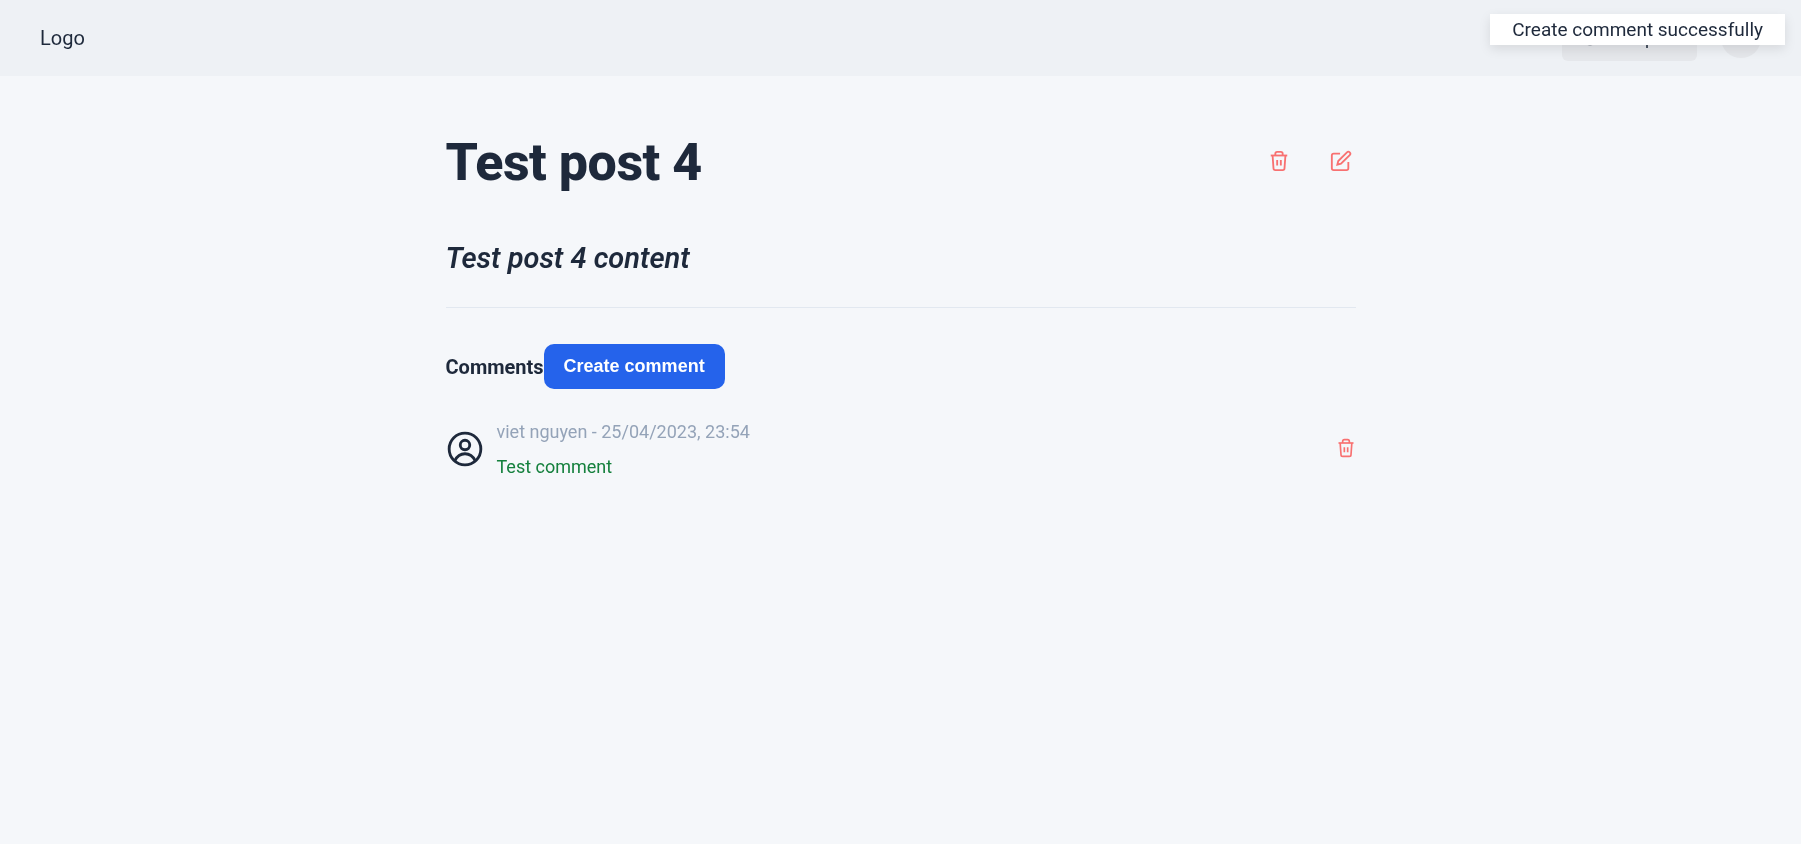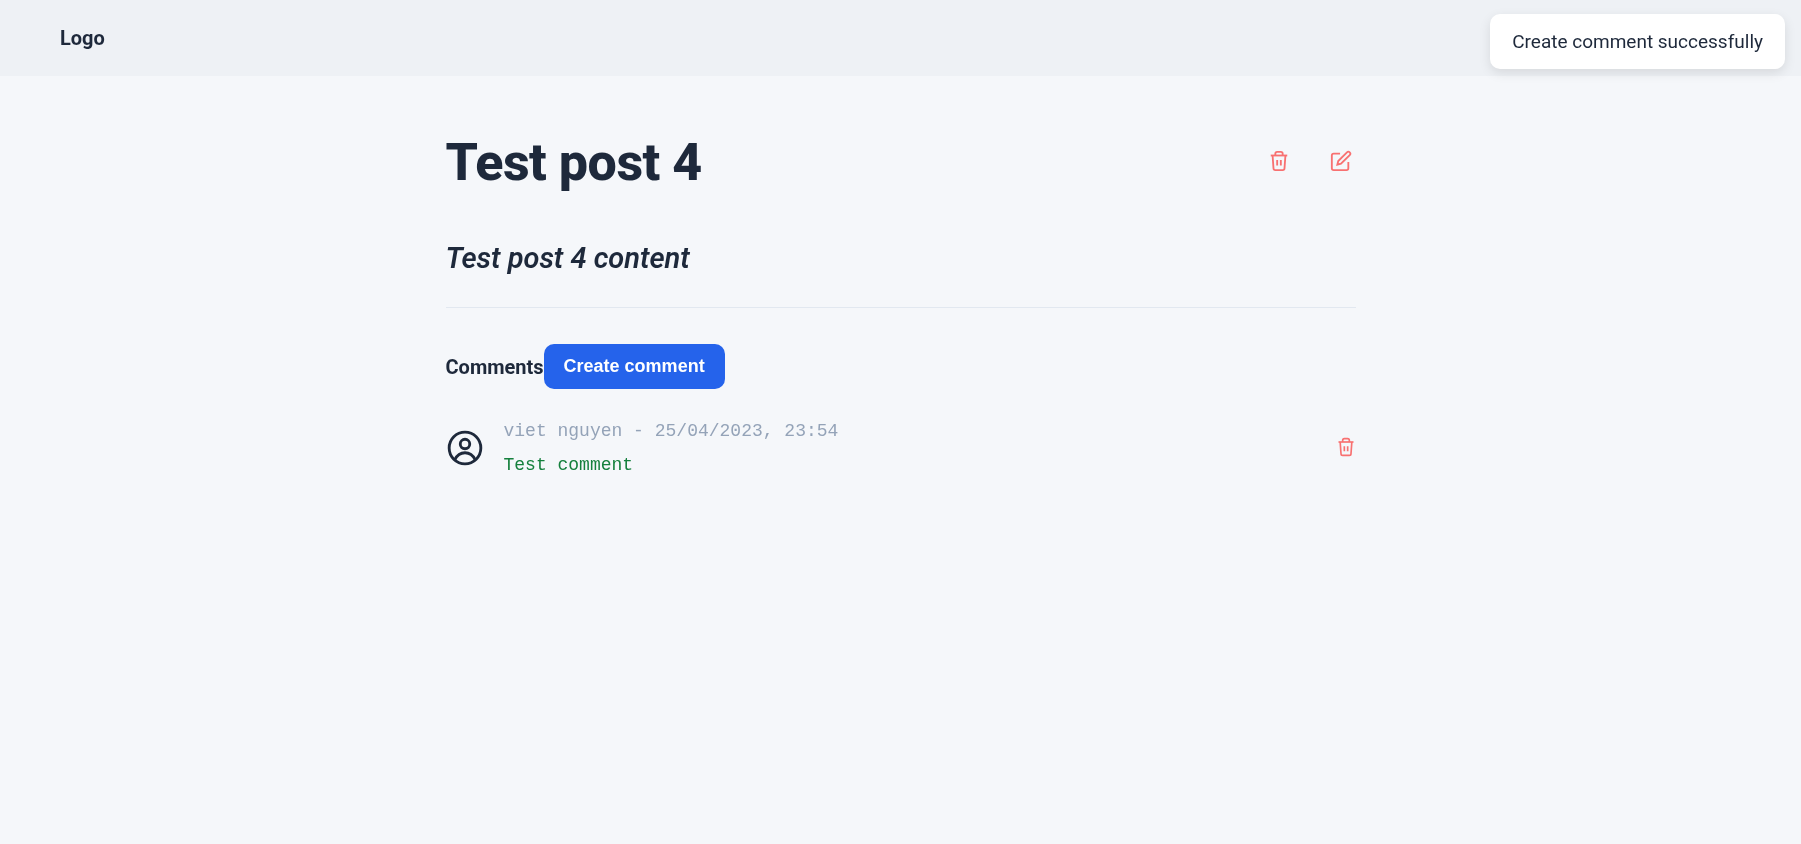--- a/index.html
+++ b/index.html
@@ -19,23 +19,22 @@
       height: 76px;
       display: flex;
       align-items: center;
       justify-content: space-between;
       padding: 0 40px;
       position: relative;
     }
     
     .logo {
       font-size: 20px;
-      font-weight: 700;
-      color: #1e293b;
-      margin-left: 20px;
+      font-weight: 400;
+      color: #1e293b;
     }
     
     .nav-right {
       display: flex;
       align-items: center;
       gap: 24px;
     }
     
     .nav-link {
       font-size: 18px;
@@ -67,23 +66,23 @@
       border-radius: 50%;
       background: #e5e7eb;
       cursor: pointer;
     }
     
     .toast {
       position: absolute;
       right: 16px;
       top: 14px;
       background: #ffffff;
-      border-radius: 10px;
+      border-radius: 0;
       box-shadow: 0 4px 12px rgba(0,0,0,0.1);
-      padding: 16px 22px;
+      padding: 4px 22px;
       font-size: 19px;
       color: #1e293b;
       z-index: 100;
     }
     
     .container {
       max-width: 910px;
       margin: 0 auto;
       padding: 56px 0 40px 0;
     }
@@ -156,22 +155,21 @@
       cursor: pointer;
     }
     
     .comment-list {
       margin-top: 32px;
     }
     
     .comment-item {
       display: flex;
       align-items: center;
-      gap: 20px;
-      font-family: Liberation Mono, monospace;
+      gap: 13px;
     }
     
     .comment-avatar {
       width: 38px;
       height: 38px;
       color: #1e293b;
       flex-shrink: 0;
     }
     
     .comment-avatar svg {

